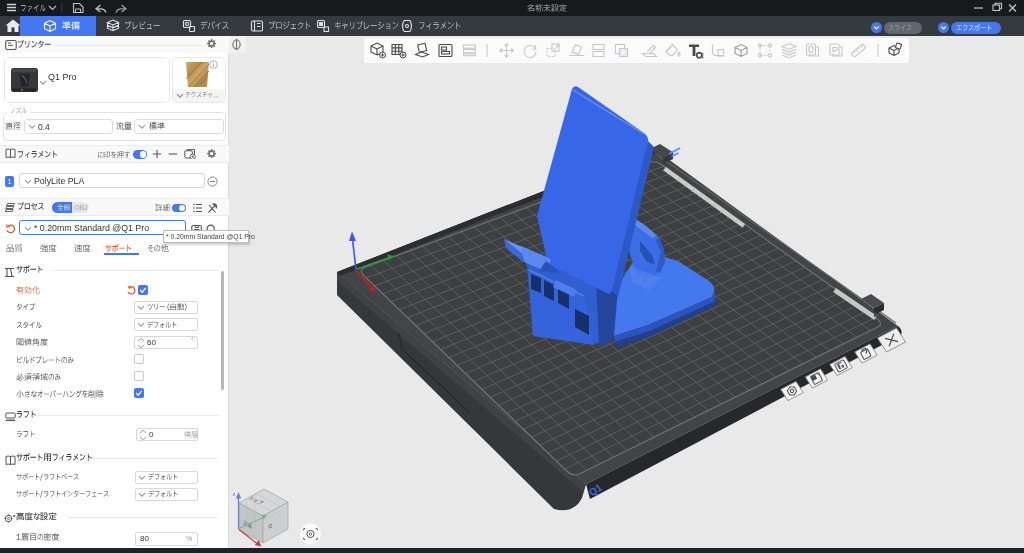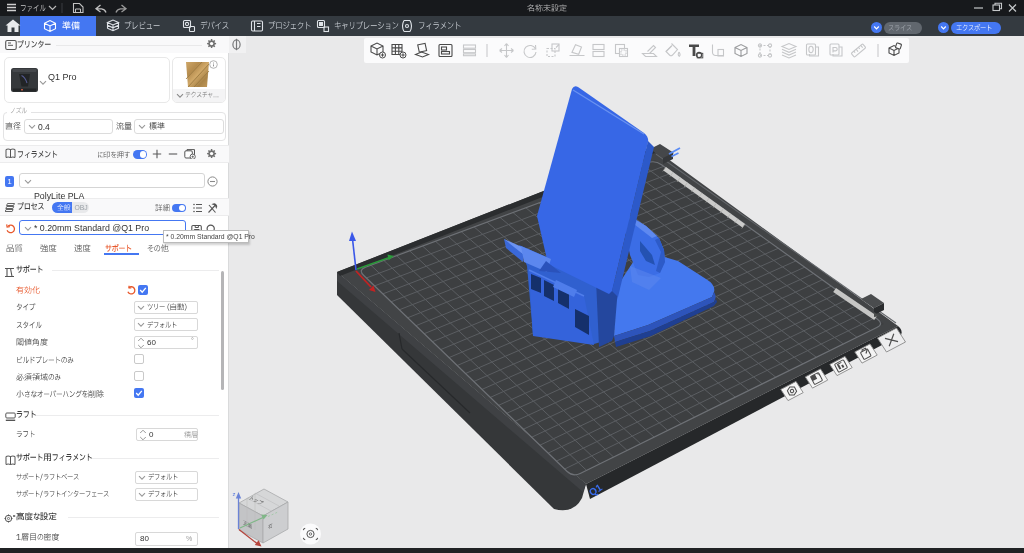--- a/index.html
+++ b/index.html
@@ -423,21 +423,21 @@
 <svg class="abs" style="left:205.4px;top:146.9px;z-index:22" width="13" height="13" viewBox="205.4 146.9 13 13">
       <path d="M211.3,149.0 L212.7,149.0 L212.8,150.3 L213.7,150.7 L214.7,149.8 L215.7,150.8 L214.8,151.8 L215.2,152.7 L216.5,152.8 L216.5,154.2 L215.2,154.3 L214.8,155.2 L215.7,156.2 L214.7,157.2 L213.7,156.3 L212.8,156.7 L212.7,158.0 L211.3,158.0 L211.2,156.7 L210.3,156.3 L209.3,157.2 L208.3,156.2 L209.2,155.2 L208.8,154.3 L207.5,154.2 L207.5,152.8 L208.8,152.7 L209.2,151.8 L208.3,150.8 L209.3,149.8 L210.3,150.7 L211.2,150.3 Z" fill="#6f6f6f"></path>
       <circle cx="212" cy="153.5" r="1.7" fill="#fff"></circle>
     </svg>
 <div class="abs" style="left:5px;top:175.5px;width:9px;height:11px;background:#4477f2;border-radius:2px;z-index:22"></div>
 <div class="abs" style="left:5px;top:176.8px;width:9px;text-align:center;font-size:7.5px;color:#fff;z-index:23">1</div>
 <div class="abs" style="left:19px;top:173px;width:186px;height:15px;border:1px solid #d5d5d5;border-radius:3px;background:#fff;z-index:22"></div>
 <svg class="abs" style="left:24px;top:178.5px;z-index:23" width="8" height="6">
       <path d="M1,1.2 l3,3 l3,-3" stroke="#9a9a9a" stroke-width="1.1" fill="none"></path>
     </svg>
-<div class="abs" style="left:34px;top:191px;font-size:8.8px;color:#333;z-index:23">PolyLite PLA</div>
+<div class="abs" style="left:34px;top:176px;font-size:8.8px;color:#333;z-index:23">PolyLite PLA</div>
 <svg class="abs" style="left:207px;top:176px;z-index:22" width="11" height="11">
       <circle cx="5.5" cy="5.5" r="4.6" fill="none" stroke="#8a8a8a" stroke-width="1"></circle>
       <path d="M3,5.5 h5" stroke="#8a8a8a" stroke-width="1.1"></path>
     </svg>
 <div class="hdr" style="top:198px;height:18px;border-top:1px solid #ececed;border-bottom:1px solid #ececed;z-index:21"></div>
 <svg class="abs" style="left:5px;top:202px;z-index:22" width="13" height="11" viewBox="0 0 13 11">
       <path d="M2.5,1.5 h7 l-1,2 h-7 Z M1.8,4.5 h7 l-1,2 h-7 Z M1.1,7.5 h7 l-1,2 h-7 Z" fill="none" stroke="#555" stroke-width="0.9"></path>
     </svg>
 <svg style="position:absolute;left:17px;top:202px;overflow:visible;z-index:22" width="29" height="11" viewBox="0 0 29 11">
       <path transform="translate(0,7.5)" d="M7.0 -6.2Q7.0 -5.7 6.7 -5.4Q6.5 -5.1 6.0 -5.1Q5.9 -5.1 5.8 -5.2Q5.6 -3.0 4.7 -1.6Q3.8 -0.3 2.0 0.3L1.7 -0.6Q2.8 -1.0 3.5 -1.6Q4.2 -2.2 4.6 -3.1Q5.0 -3.9 5.0 -5.2H0.7V-6.0H5.1Q5.1 -6.1 5.1 -6.2Q5.1 -6.7 5.4 -6.9Q5.6 -7.2 6.0 -7.2Q6.5 -7.2 6.7 -6.9Q7.0 -6.7 7.0 -6.2ZM6.5 -6.3Q6.5 -6.5 6.4 -6.6Q6.3 -6.7 6.0 -6.7Q5.8 -6.7 5.7 -6.6Q5.6 -6.5 5.6 -6.3V-6.1Q5.6 -5.9 5.7 -5.8Q5.8 -5.6 6.0 -5.6Q6.3 -5.6 6.4 -5.8Q6.5 -5.9 6.5 -6.1Z M8.5 0.1H7.8V-6.1H13.0V0.1H12.2V-0.6H8.5ZM8.5 -5.3V-1.5H12.2V-5.3Z M16.4 -1.5Q16.4 -1.1 16.6 -0.9Q16.7 -0.7 17.0 -0.7H19.7V0.1H17.1Q16.3 0.1 16.0 -0.3Q15.7 -0.6 15.7 -1.5V-3.8L14.2 -3.5L14.1 -4.4L15.7 -4.7V-6.7H16.4V-4.8L19.9 -5.5L20.1 -4.7Q19.6 -3.1 17.9 -1.9L17.5 -2.6Q18.2 -3.0 18.6 -3.5Q19.0 -4.0 19.3 -4.5L16.4 -4.0Z M26.9 -0.6 26.5 0.1Q25.5 -1.1 24.4 -2.0Q23.2 -0.7 21.5 0.1L21.1 -0.7Q22.8 -1.4 23.8 -2.6Q24.8 -3.8 25.2 -5.4H21.7V-6.2H26.0Q26.0 -5.7 25.8 -5.1Q25.6 -3.8 24.8 -2.7Q25.9 -1.8 26.9 -0.6Z" fill="#454545"></path>

